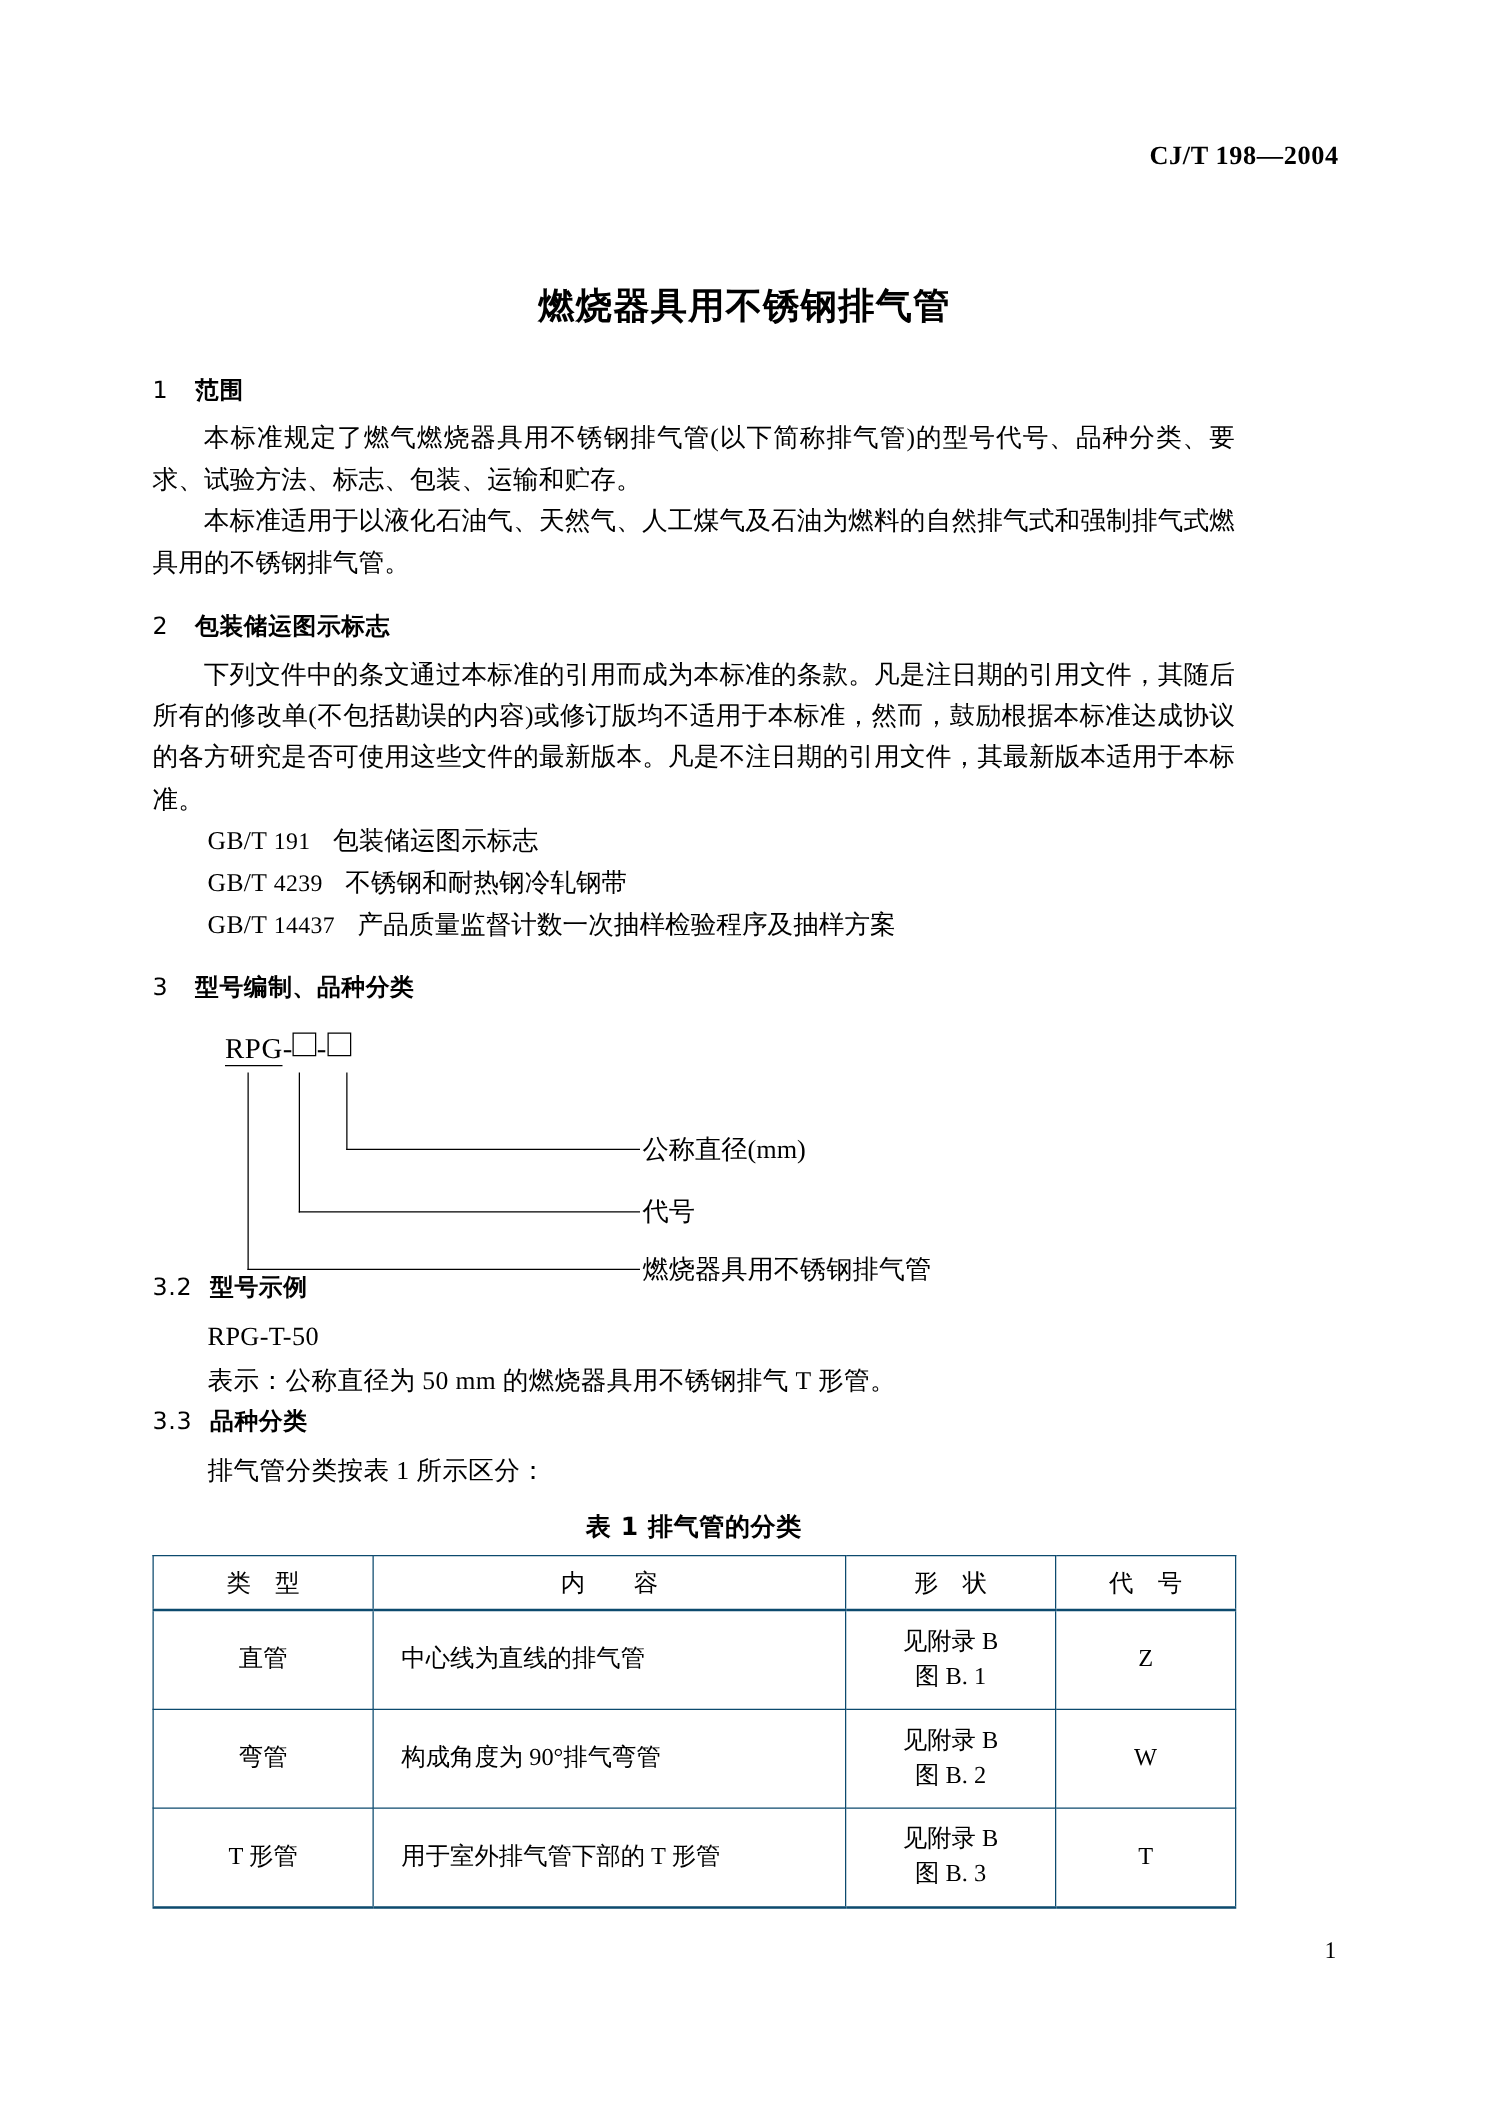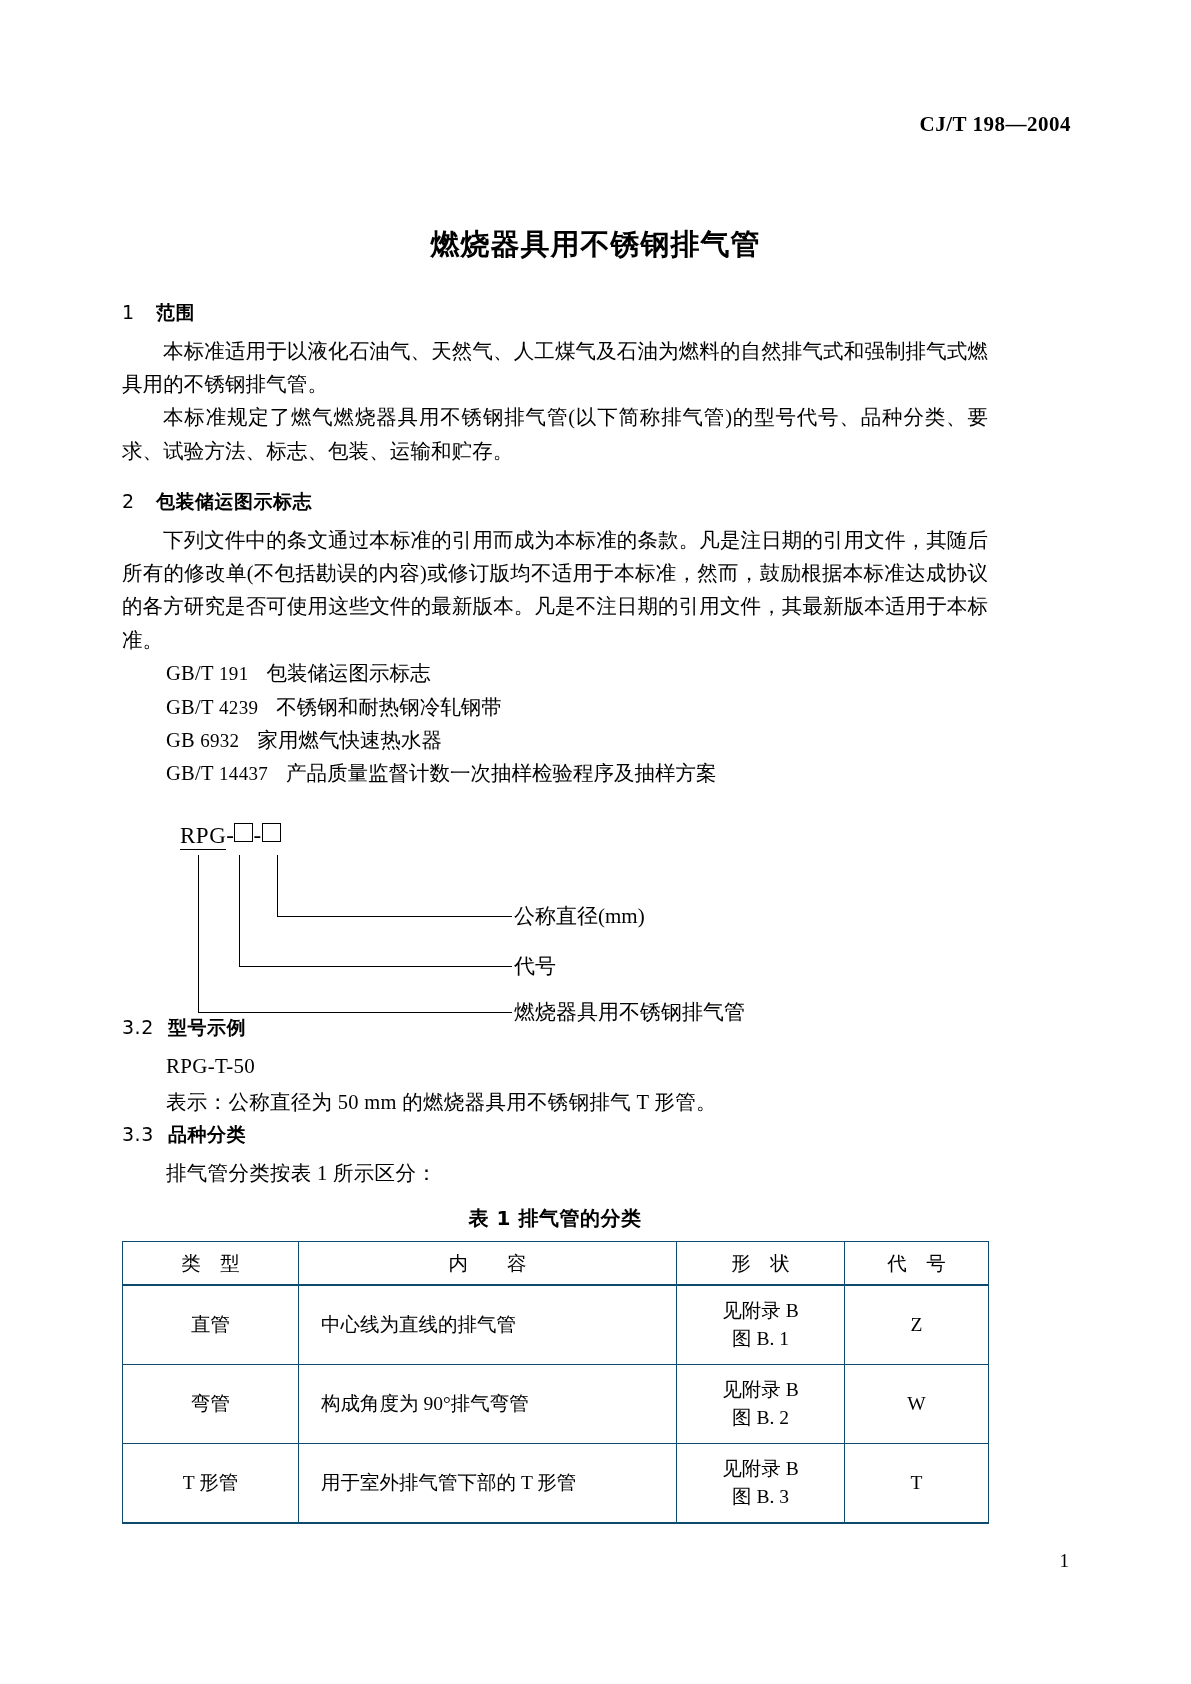--- a/index.html
+++ b/index.html
@@ -213,39 +213,41 @@
 
   <div class="doc-header">CJ/T 198—2004</div>
 
   <h1 class="doc-title">燃烧器具用不锈钢排气管</h1>
 
   <div class="content">
 
     <h2 class="sec">
       <span class="num">1</span><span>范围</span>
     </h2>
+    <p class="body indent">本标准规定了燃气燃烧器具用不锈钢排气管(以下简称排气管)的型号代号、品种分类、要求、试验方法、标志、包装、运输和贮存。</p>
     <p class="body indent">本标准适用于以液化石油气、天然气、人工煤气及石油为燃料的自然排气式和强制排气式燃具用的不锈钢排气管。</p>
-    <p class="body indent">本标准规定了燃气燃烧器具用不锈钢排气管(以下简称排气管)的型号代号、品种分类、要求、试验方法、标志、包装、运输和贮存。</p>
 
     <div class="gap-md"></div>
 
     <h2 class="sec">
       <span class="num">2</span><span>包装储运图示标志</span>
     </h2>
     <p class="body indent">下列文件中的条文通过本标准的引用而成为本标准的条款。凡是注日期的引用文件，其随后所有的修改单(不包括勘误的内容)或修订版均不适用于本标准，然而，鼓励根据本标准达成协议的各方研究是否可使用这些文件的最新版本。凡是不注日期的引用文件，其最新版本适用于本标准。</p>
 
     <ul class="ref-list">
       <li><span class="code">GB/T</span> <span class="code code-num">191</span><span class="rtitle">包装储运图示标志</span></li>
       <li><span class="code">GB/T</span> <span class="code code-num">4239</span><span class="rtitle">不锈钢和耐热钢冷轧钢带</span></li>
-      <li><span class="code">GB</span> <span class="code code-num">6932</span><span class="rtitle">家用燃气快速热水器</span></li>
       <li><span class="code">GB/T</span> <span class="code code-num">14437</span><span class="rtitle">产品质量监督计数一次抽样检验程序及抽样方案</span></li>
     </ul>
 
     <div class="gap-md"></div>
 
+    <h2 class="sec">
+      <span class="num">3</span><span>型号编制、品种分类</span>
+    </h2>
 
     <div class="gap-sm"></div>
 
 
     <div class="model-diagram">
       <div class="mcode"><span class="rpg">RPG</span><span>-</span><span class="box"></span><span>-</span><span class="box"></span></div>
 
       <div class="leader" style="left:155px; top:32px; width:235px; height:62px;"></div>
       <div class="leader-label" style="left:392px; top:83px;">公称直径(mm)</div>
 

